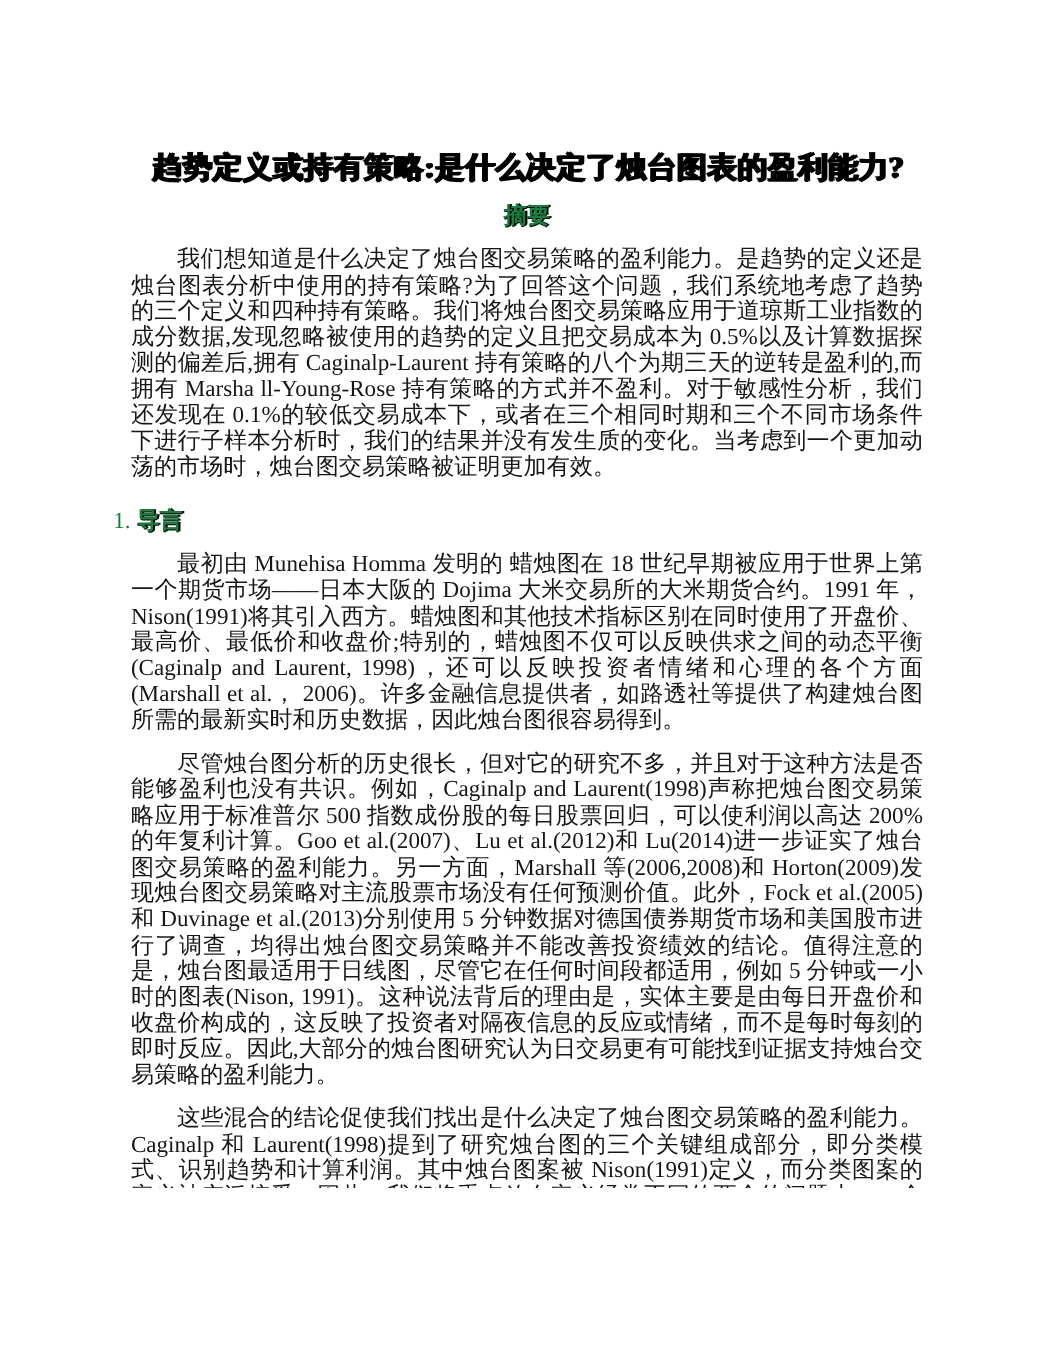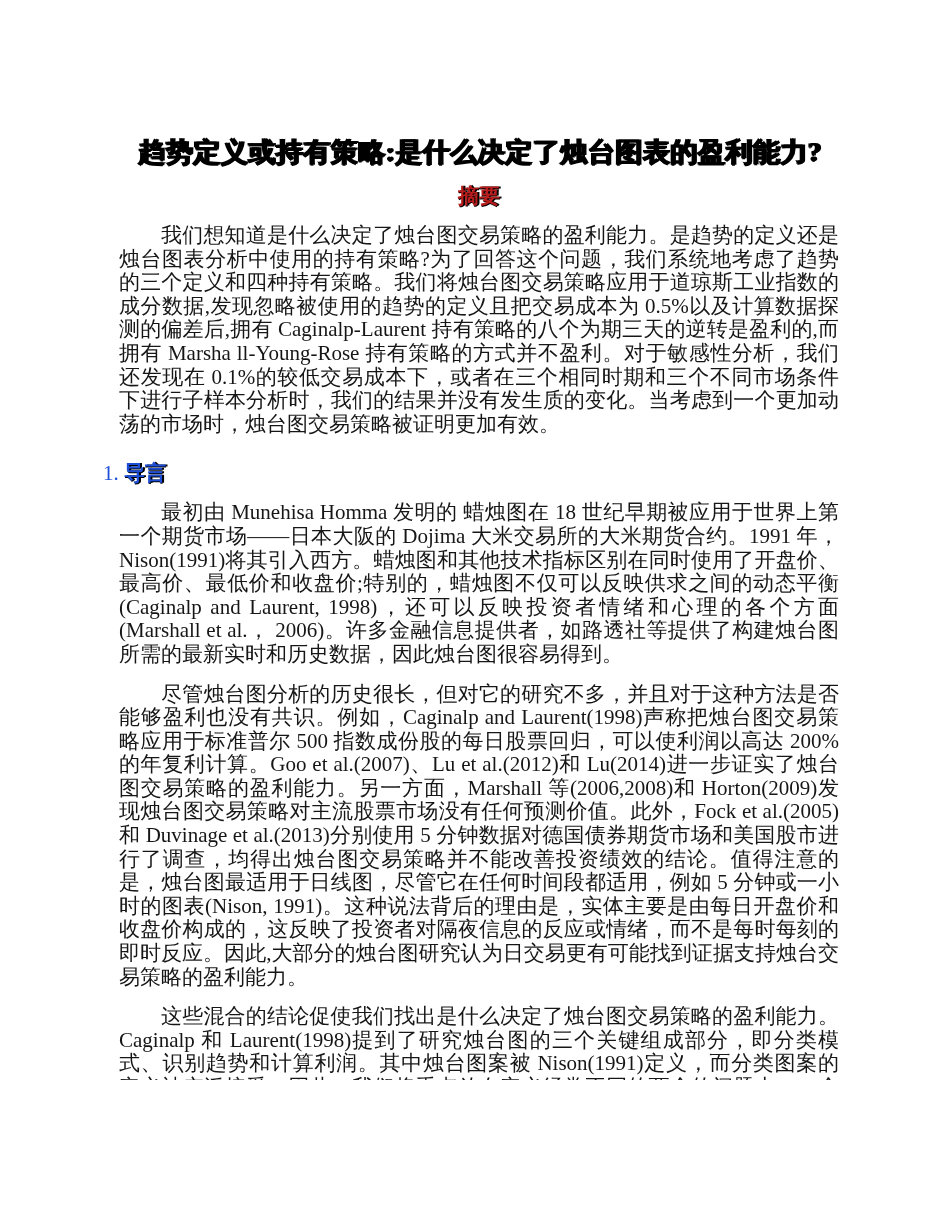--- a/index.html
+++ b/index.html
@@ -32,36 +32,36 @@
     
     text-shadow: 2.5px 0 0 #000, 1px 1px 0 #000;
     letter-spacing: 0.5px;
   }
   .abstract-heading {
     margin: 0 0 8px 0;
     text-align: center;
     font-size: 21px;
     line-height: 24px;
     font-weight: bold;
-    color: #b91c1c;
+    color: #15803d;
     text-shadow: 2px 0 0 #000, 0.5px 1px 0 #000;
   }
   .body-text {
     margin: 16px;
     font-size: 21px;
     line-height: 23.6px;
     text-align: justify;
     text-indent: 42px;
     overflow-wrap: break-word;
   }
   .section-heading {
     margin: 25px 0 3px 0;
     font-size: 21px;
     line-height: 24px;
-    color: #1d4ed8;
+    color: #15803d;
   }
   .section-heading .sec-num {
     font-weight: normal;
   }
   .section-heading .sec-title {
     font-weight: bold;
     text-shadow: 2px 0 0 #000, 0.5px 1px 0 #000;
   }
 </style>
 </head>

